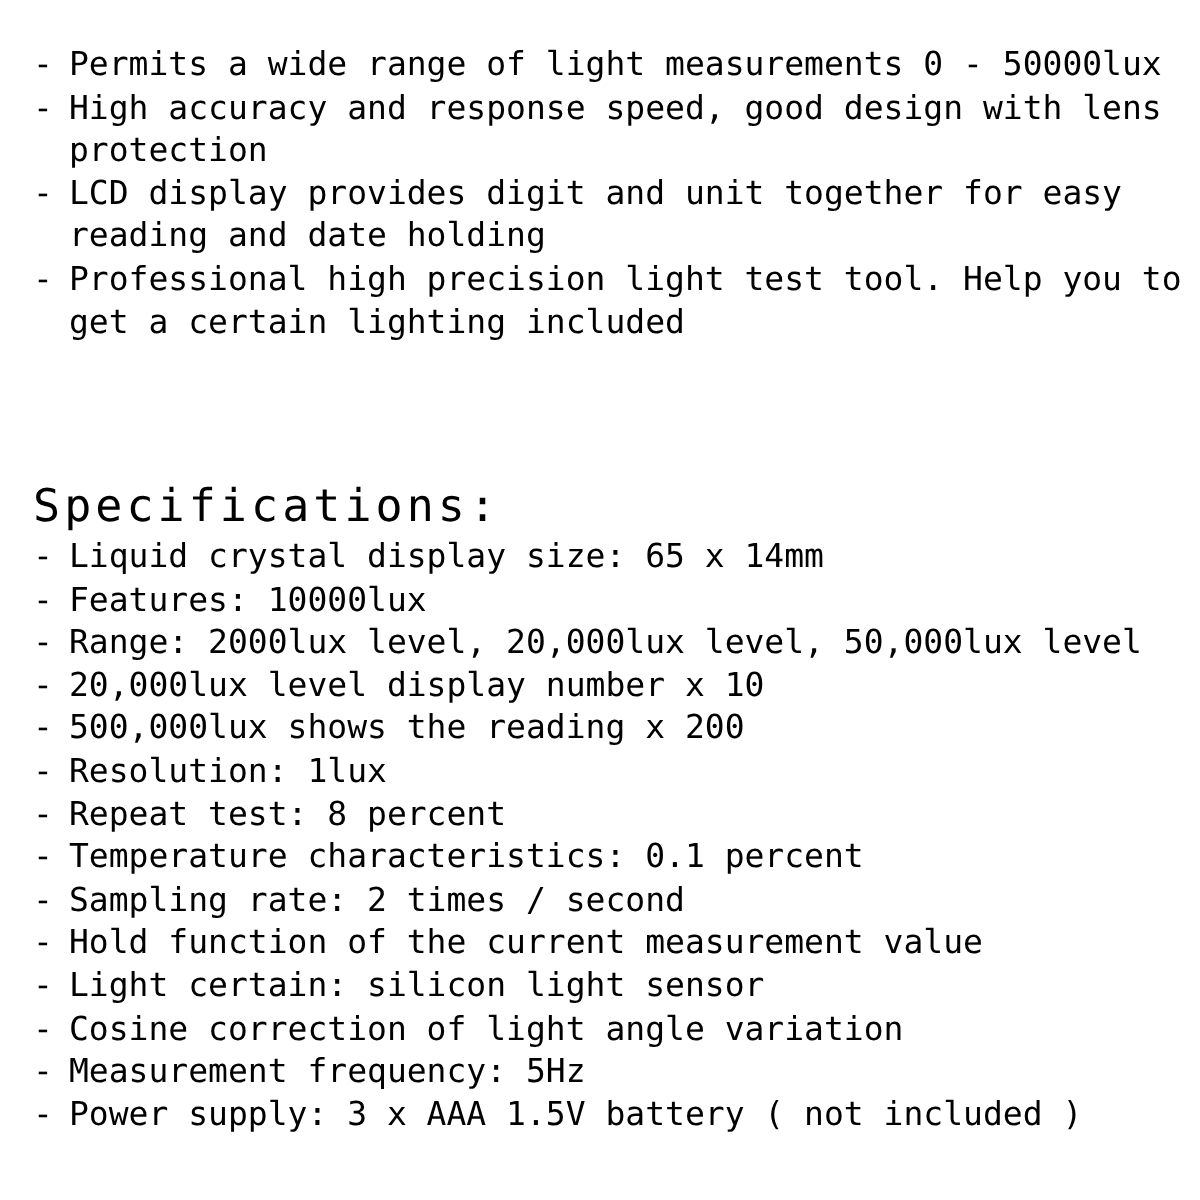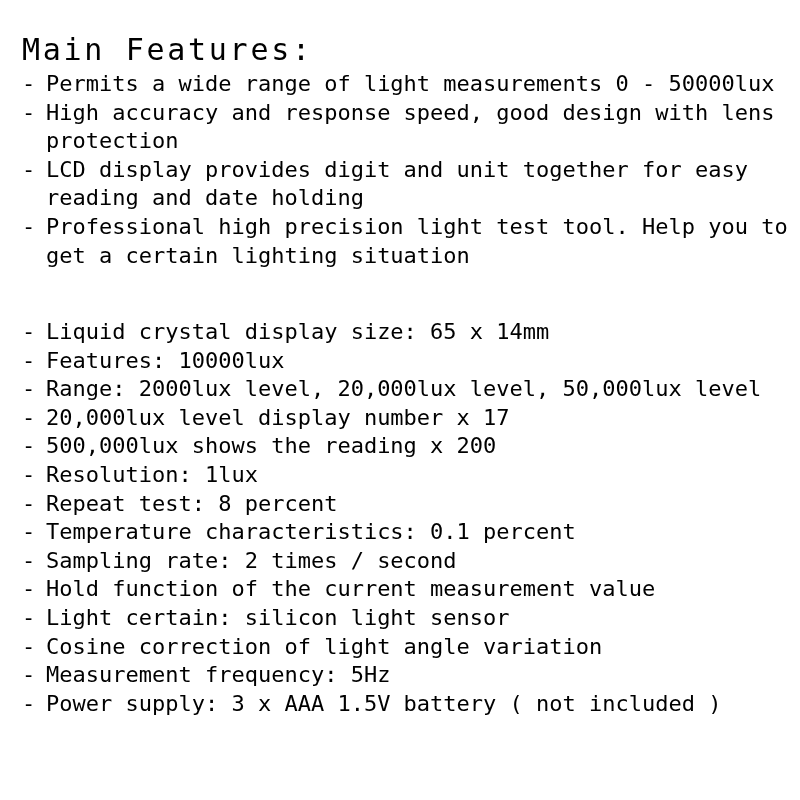--- a/index.html
+++ b/index.html
@@ -72,58 +72,58 @@
 
   .features-list { margin-top: 8px; }
   .specs-list    { margin-top: 8px; }
 </style>
 </head>
 <body>
 
 <div class="page">
 
   <section class="section section-features">
-    <h2 class="heading">Main Features:</h2>
     <ul class="bullet-list features-list">
       <li>
         <span class="dash">-</span>
         <span class="txt">Permits a wide range of light measurements 0 - 50000lux</span>
       </li>
       <li>
         <span class="dash">-</span>
         <span class="txt">High accuracy and response speed, good design with lens protection</span>
       </li>
       <li>
         <span class="dash">-</span>
         <span class="txt">LCD display provides digit and unit together for easy reading and date holding</span>
       </li>
       <li>
         <span class="dash">-</span>
-        <span class="txt">Professional high precision light test tool. Help you to get a certain lighting situation</span>
+        <span class="txt">Professional high precision light test tool. Help you to get a certain lighting included</span>
       </li>
     </ul>
   </section>
 
   <section class="section section-specs">
+    <h2 class="heading">Specifications:</h2>
     <ul class="bullet-list specs-list">
       <li>
         <span class="dash">-</span>
         <span class="txt">Liquid crystal display size: 65 x 14mm</span>
       </li>
       <li>
         <span class="dash">-</span>
         <span class="txt">Features: 10000lux</span>
       </li>
       <li>
         <span class="dash">-</span>
         <span class="txt">Range: 2000lux level, 20,000lux level, 50,000lux level</span>
       </li>
       <li>
         <span class="dash">-</span>
-        <span class="txt">20,000lux level display number x 17</span>
+        <span class="txt">20,000lux level display number x 10</span>
       </li>
       <li>
         <span class="dash">-</span>
         <span class="txt">500,000lux shows the reading x 200</span>
       </li>
       <li>
         <span class="dash">-</span>
         <span class="txt">Resolution: 1lux</span>
       </li>
       <li>

